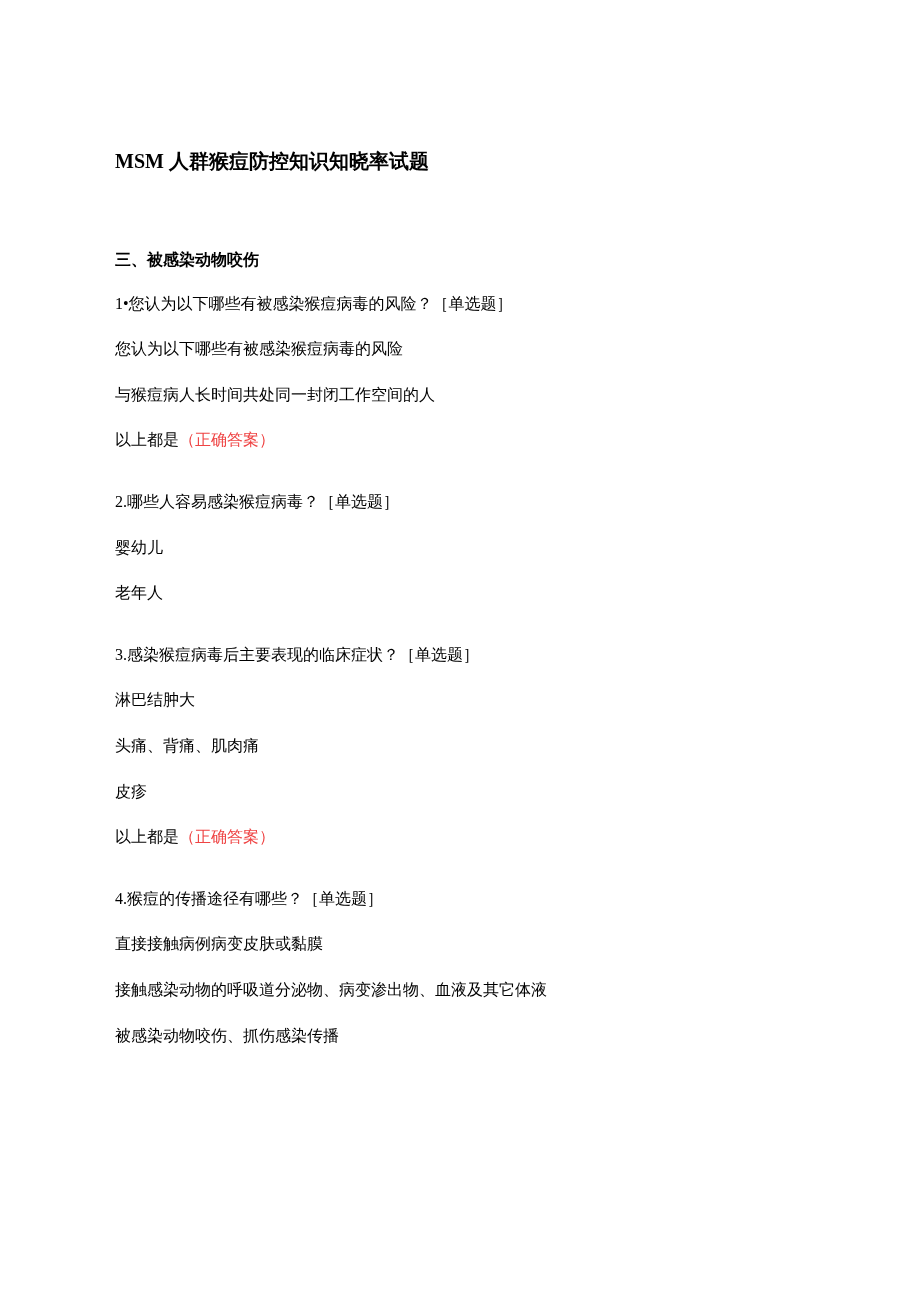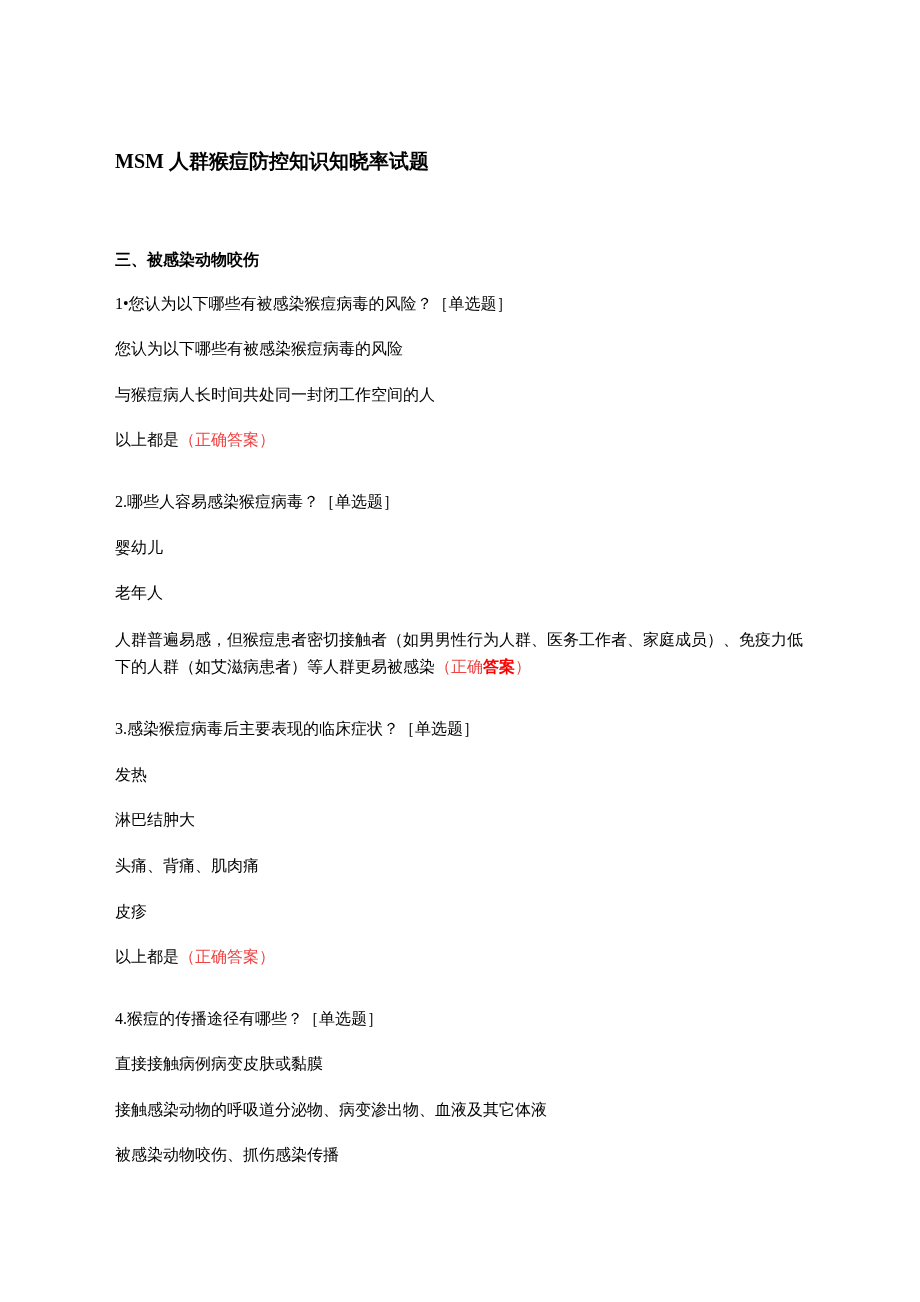--- a/index.html
+++ b/index.html
@@ -69,28 +69,24 @@
   <div class="option">与猴痘病人长时间共处同一封闭工作空间的人</div>
   <div class="option">
     <span>以上都是</span><span class="correct-answer">（正确答案）</span>
   </div>
 </div>
 
 <div class="question-block">
   <div class="question-stem">2.哪些人容易感染猴痘病毒？［单选题］</div>
   <div class="option">婴幼儿</div>
   <div class="option">老年人</div>
-  <div class="option-multiline">
-    <span>人群普遍易感，但猴痘患者密切接触者（如男男性行为人群、医务工作者、家庭成员）、免疫力低下的人群（如艾滋病患者）等人群更易被感染</span><span class="correct-answer">（正确</span><span class="correct-answer-bold">答案</span><span class="correct-answer">）</span>
-  </div>
 </div>
 
 <div class="question-block">
   <div class="question-stem">3.感染猴痘病毒后主要表现的临床症状？［单选题］</div>
-  <div class="option">发热</div>
   <div class="option">淋巴结肿大</div>
   <div class="option">头痛、背痛、肌肉痛</div>
   <div class="option">皮疹</div>
   <div class="option">
     <span>以上都是</span><span class="correct-answer">（正确答案）</span>
   </div>
 </div>
 
 <div class="question-block">
   <div class="question-stem">4.猴痘的传播途径有哪些？［单选题］</div>

